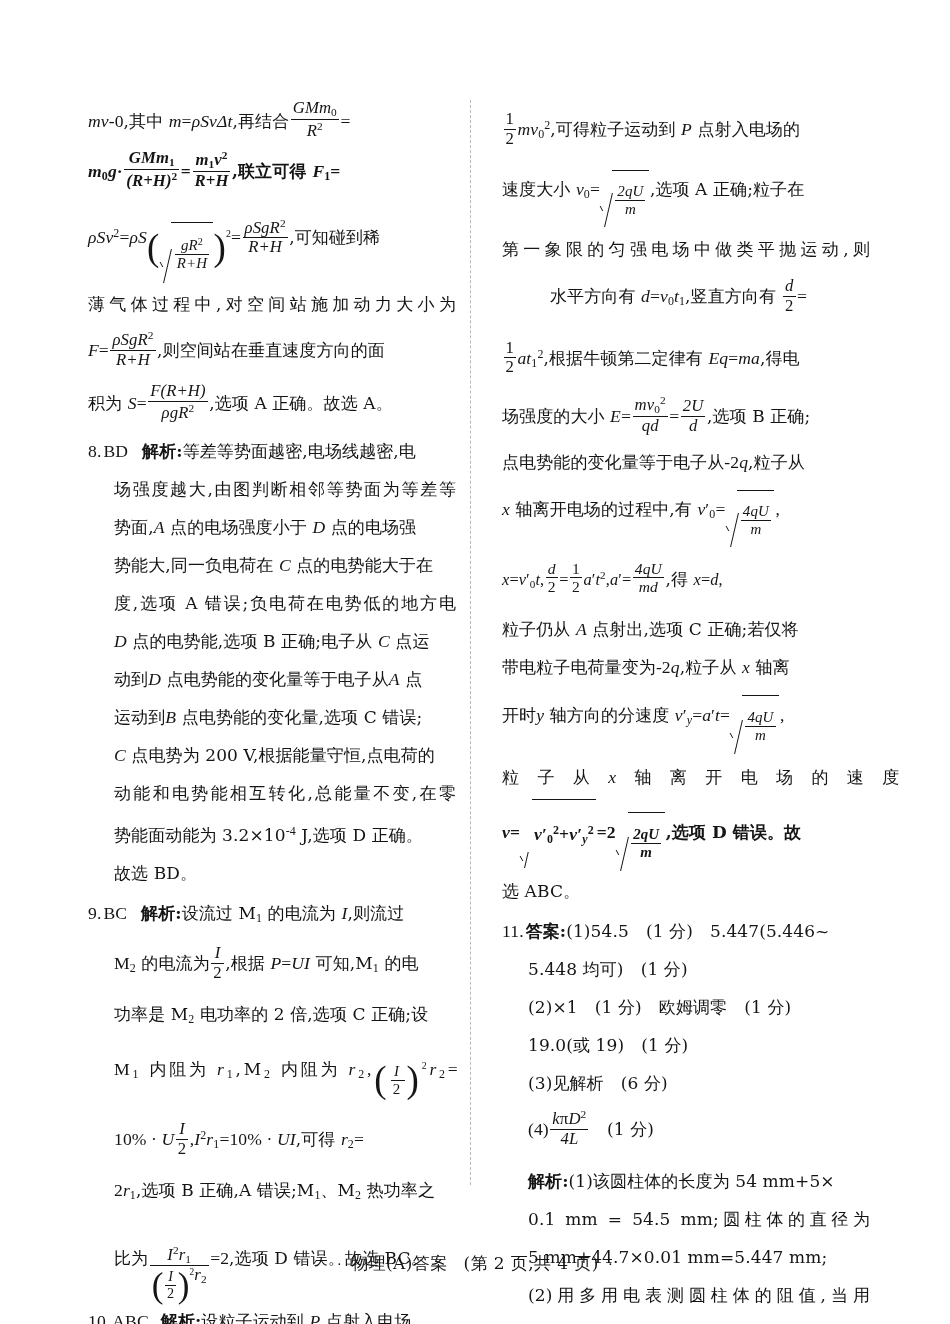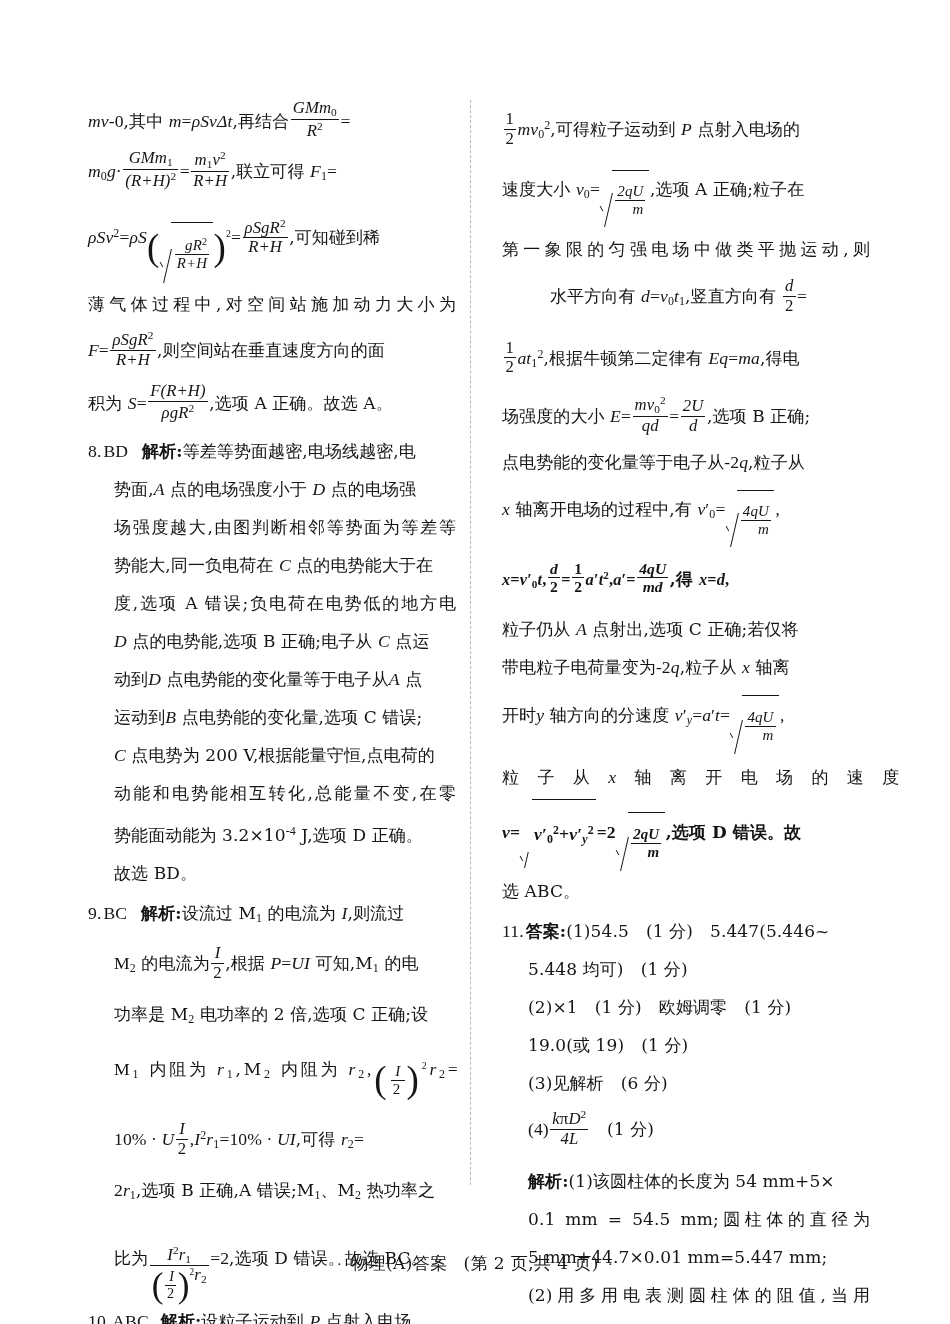--- a/index.html
+++ b/index.html
@@ -83,21 +83,21 @@
     display: inline-block;
     vertical-align: -0.52em;
     text-align: center;
     line-height: 1.12;
     font-size: 0.95em;
     margin: 0 1.5px;
   }
   .frac > .num { display: block; padding: 0 2px; border-bottom: 1.1px solid #151515; }
   .frac > .den { display: block; padding: 0 2px; }
 
-  .frac.sm { font-size: 0.85em; text-align: right; }
+  .frac.sm { font-size: 0.85em; }
 
   
   .sqrt {
     display: inline-block;
     position: relative;
     padding-left: 0.62em;
     margin: 0 1px;
     vertical-align: -0.12em;
   }
   .sqrt > .radicand {
@@ -171,21 +171,21 @@
   <div class="columns">
 
     <div class="col col-left">
 
       <div>
 
         <div class="line" style="line-height:46px;">
           <span class="it">mv</span><span>-0</span><span class="cn">,其中 </span><span class="it">m</span><span>=</span><span class="it">ρSv</span><span class="it">Δt</span><span class="cn">,再结合</span><span class="frac"><span class="num"><span class="it">GMm</span><sub>0</sub></span><span class="den"><span class="it">R</span><sup>2</sup></span></span><span>=</span>
         </div>
 
-        <div class="line" style="line-height:54px;">
+        <div class="line" style="line-height:54px;font-weight:bold;">
           <span class="it">m</span><sub>0</sub><span class="it">g</span><span>·</span><span class="frac"><span class="num"><span class="it">GMm</span><sub>1</sub></span><span class="den"><span class="it">(R+H)</span><sup>2</sup></span></span><span>=</span><span class="frac"><span class="num"><span class="it">m</span><sub>1</sub><span class="it">v</span><sup>2</sup></span><span class="den"><span class="it">R+H</span></span></span><span class="cn">,联立可得 </span><span class="it">F</span><sub>1</sub><span>=</span>
         </div>
 
         <div class="line" style="line-height:60px;">
           <span class="it">ρSv</span><sup>2</sup><span>=</span><span class="it">ρS</span><span class="bigparen"><span class="pl">(</span><span class="inner"><span class="sqrt tall"><span class="radicand"><span class="frac sm"><span class="num"><span class="it">gR</span><sup>2</sup></span><span class="den"><span class="it">R+H</span></span></span></span></span></span><span class="pr">)</span><span class="exp">2</span></span><span>=</span><span class="frac"><span class="num"><span class="it">ρSgR</span><sup>2</sup></span><span class="den"><span class="it">R+H</span></span></span><span class="cn">,可知碰到稀</span>
         </div>
 
         <div class="line cn just" style="line-height:40px;">薄气体过程中,对空间站施加动力大小为</div>
 
         <div class="line" style="line-height:52px;">
@@ -194,24 +194,24 @@
 
         <div class="line" style="line-height:54px;">
           <span class="cn">积为 </span><span class="it">S</span><span>=</span><span class="frac"><span class="num"><span class="it">F(R+H)</span></span><span class="den"><span class="it">ρgR</span><sup>2</sup></span></span><span class="cn">,选项 A 正确。故选 A。</span>
         </div>
       </div>
 
       <div style="margin-top:2px;">
         <div class="line">
           <span>8.</span><span style="padding-left:2px;">BD</span><span style="padding-left:14px;" class="cn b">解析:</span><span class="cn">等差等势面越密,电场线越密,电</span>
         </div>
+        <div class="line cn just indent1">场强度越大,由图判断相邻等势面为等差等</div>
         <div class="line indent1">
           <span class="cn">势面,</span><span class="it">A</span><span class="cn"> 点的电场强度小于 </span><span class="it">D</span><span class="cn"> 点的电场强</span>
         </div>
-        <div class="line cn just indent1">场强度越大,由图判断相邻等势面为等差等</div>
         <div class="line indent1">
           <span class="cn">势能大,同一负电荷在 </span><span class="it">C</span><span class="cn"> 点的电势能大于在</span>
         </div>
         <div class="line cn just indent1">度,选项 A 错误;负电荷在电势低的地方电</div>
         <div class="line indent1">
           <span class="it">D</span><span class="cn"> 点的电势能,选项 B 正确;电子从 </span><span class="it">C</span><span class="cn"> 点运</span>
         </div>
         <div class="line indent1">
           <span class="cn">动到</span><span class="it">D</span><span class="cn"> 点电势能的变化量等于电子从</span><span class="it">A</span><span class="cn"> 点</span>
         </div>
@@ -293,21 +293,21 @@
         </div>
 
         <div class="line">
           <span class="cn">点电势能的变化量等于电子从</span><span>-2</span><span class="it">q</span><span class="cn">,粒子从</span>
         </div>
 
         <div class="line" style="line-height:56px;">
           <span class="it">x</span><span class="cn"> 轴离开电场的过程中,有 </span><span class="it">v</span><span>′</span><sub>0</sub><span>=</span><span class="sqrt tall"><span class="radicand"><span class="frac sm"><span class="num"><span class="it">4qU</span></span><span class="den"><span class="it">m</span></span></span></span></span><span>,</span>
         </div>
 
-        <div class="line" style="line-height:54px; font-size:16.4px;font-weight:bold;">
+        <div class="line" style="line-height:54px; font-size:16.4px;">
           <span class="it">x</span><span>=</span><span class="it">v</span><span>′</span><sub>0</sub><span class="it">t</span><span>,</span><span class="frac"><span class="num"><span class="it">d</span></span><span class="den">2</span></span><span>=</span><span class="frac"><span class="num">1</span><span class="den">2</span></span><span class="it">a</span><span>′</span><span class="it">t</span><sup>2</sup><span>,</span><span class="it">a</span><span>′</span><span>=</span><span class="frac"><span class="num"><span class="it">4qU</span></span><span class="den"><span class="it">md</span></span></span><span class="cn">,得 </span><span class="it">x</span><span>=</span><span class="it">d</span><span>,</span>
         </div>
 
         <div class="line">
           <span class="cn">粒子仍从 </span><span class="it">A</span><span class="cn"> 点射出,选项 C 正确;若仅将</span>
         </div>
 
         <div class="line">
           <span class="cn">带电粒子电荷量变为</span><span>-2</span><span class="it">q</span><span class="cn">,粒子从 </span><span class="it">x</span><span class="cn"> 轴离</span>
         </div>

